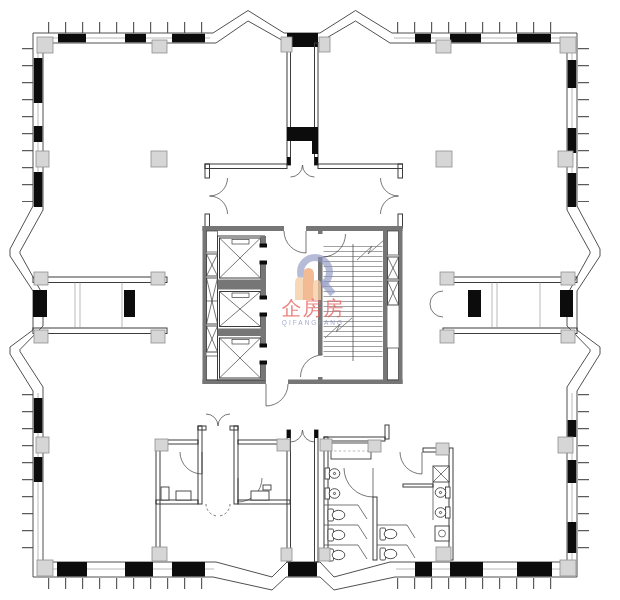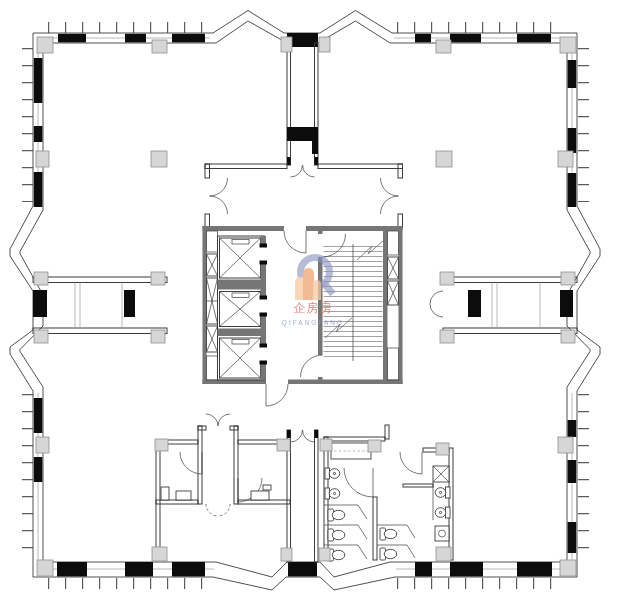--- a/index.html
+++ b/index.html
@@ -12,21 +12,21 @@
   .blk{fill:var(--black);stroke:none}
   .pad{fill:var(--pad);stroke:var(--pad_border);stroke-width:.8}
   .core{fill:var(--core);stroke:none}
   .lt {stroke:var(--light);stroke-width:.7;fill:none}
   .fx {fill:#fff;stroke:var(--line);stroke-width:.9}
   .dash{stroke-dasharray:2.5 2.2}
   .zig{stroke:#6a6a6a;stroke-width:.8;fill:none}
   
   .watermark{position:absolute;left:276px;top:252px;width:74px;text-align:center;opacity:.78;pointer-events:none;}
   .wm-logo{margin:0 auto;display:block;}
-  .wm-text{font-size:12px;line-height:20px;color:var(--wm_red);letter-spacing:1px;margin-top:-6px;white-space:nowrap;}
+  .wm-text{font-size:20px;line-height:20px;color:var(--wm_red);letter-spacing:1px;margin-top:-6px;white-space:nowrap;}
   .wm-sub{font-size:6.5px;color:var(--wm_blue);letter-spacing:2px;margin-top:1px;white-space:nowrap;}
 </style>
 </head>
 <body>
 
 <div class="canvas">
 <svg width="620" height="600" viewBox="0 0 620 600">
   <defs>
     <pattern id="hatch" width="4" height="4" patternUnits="userSpaceOnUse" patternTransform="rotate(45)">
       <line x1="0" y1="0" x2="0" y2="4" stroke="#b9b9b9" stroke-width="1.1"></line>

